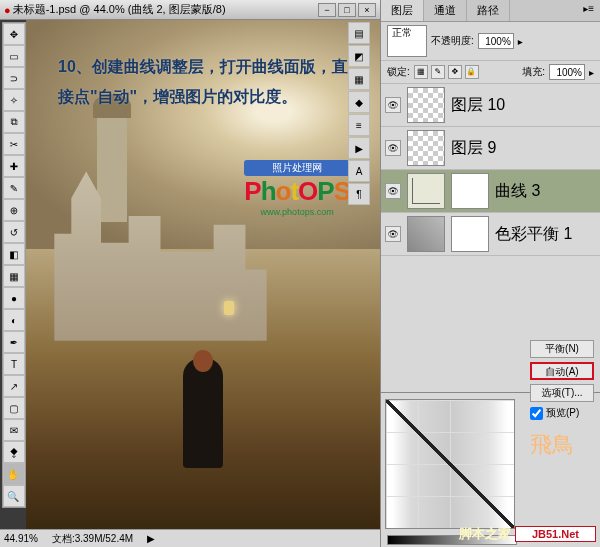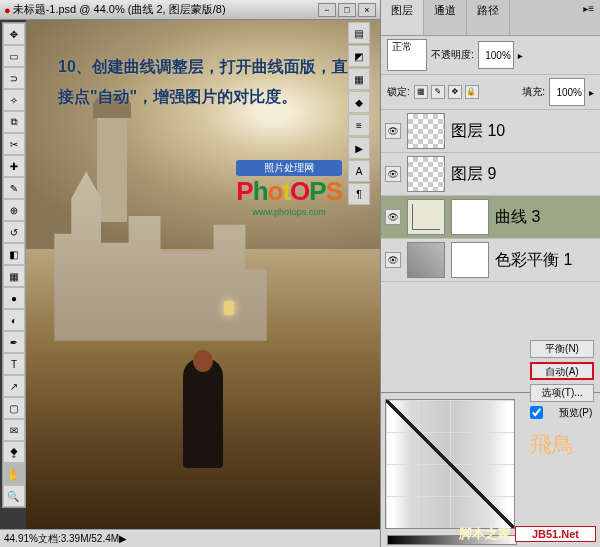--- a/index.html
+++ b/index.html
@@ -18,37 +18,37 @@
 .canvas{flex:1;position:relative;margin-left:26px;background:#fff;overflow:hidden}
 .canvas-img{position:absolute;inset:0;background:linear-gradient(180deg,#c9b896 0%,#e8dfc8 15%,#d4c8a8 25%,#b8a57d 45%,#8a6e3f 65%,#5a4020 85%,#3a2810 100%)}
 .sky{position:absolute;top:0;left:0;right:0;height:45%;background:radial-gradient(ellipse at 70% 40%,#f5edd8 5%,#d8c8a0 20%,#a89570 50%,#887555 80%)}
 .castle{position:absolute;top:28%;left:8%;width:60%;height:35%;background:linear-gradient(#c8bfa8,#a89880);clip-path:polygon(0 40%,8% 40%,8% 20%,15% 5%,22% 20%,22% 45%,35% 45%,35% 30%,50% 30%,50% 50%,75% 50%,75% 35%,90% 35%,90% 60%,100% 60%,100% 100%,0 100%)}
 .tower{position:absolute;top:18%;left:20%;width:30px;height:110px;background:#b8ac90}
 .tower::before{content:"";position:absolute;top:-18px;left:-4px;width:38px;height:24px;background:#8a7a5a;border-radius:50% 50% 0 0}
 .figure{position:absolute;bottom:12%;left:50%;transform:translateX(-50%);width:40px;height:110px;background:#1a1410;border-radius:18px 18px 4px 4px}
 .figure::before{content:"";position:absolute;top:-8px;left:10px;width:20px;height:22px;background:#8a4a2a;border-radius:50%}
 .lantern{position:absolute;bottom:42%;left:56%;width:10px;height:14px;background:#e8d080;border-radius:2px;box-shadow:0 0 8px #ffeaa0}
 .caption{position:absolute;top:32px;left:32px;right:20px;font-size:16px;font-weight:bold;color:#1a3a6a;line-height:1.9;z-index:2;text-shadow:0 0 2px rgba(255,255,255,.3)}
-.logo{position:absolute;top:140px;right:38px;z-index:2;text-align:center}
+.logo{position:absolute;top:140px;right:30px;z-index:2;text-align:center}
 .logo-tag{font-size:10px;color:#fff;background:#3a6abf;padding:1px 6px;border-radius:3px}
 .logo-main{font-size:26px;font-weight:bold;letter-spacing:-1px}
 .logo-main .p1{color:#e01030}
 .logo-main .p2{color:#1a8a3a}
 .logo-main .p3{color:#e07020}
 .logo-main .p4{color:#e0c020}
 .logo-url{font-size:9px;color:#1a8a3a}
-.status{height:18px;background:#d8d8d8;display:flex;align-items:center;font-size:10px;padding:0 4px;border-top:1px solid #999}
+.status{height:18px;background:#d8d8d8;display:flex;align-items:center;font-size:10px;padding:0 4px;gap:14px;border-top:1px solid #999}
 .right-panels{flex:1;background:#d8d8d8;display:flex;flex-direction:column;border-left:1px solid #888}
-.panel-tabs{height:36px;display:flex;background:#c8c8c8;border-bottom:1px solid #999}
+.panel-tabs{height:22px;display:flex;background:#c8c8c8;border-bottom:1px solid #999}
 .tab{padding:3px 10px;font-size:11px;border-right:1px solid #aaa;cursor:pointer}
 .tab.active{background:#d8d8d8}
 .tab-arrow{margin-left:auto;padding:3px 6px;font-size:10px;cursor:pointer}
 .panel-row{display:flex;align-items:center;padding:3px 6px;font-size:10px;gap:4px;border-bottom:1px solid #bbb}
 .select{height:32px;background:#fff;border:1px solid #888;padding:0 14px 10px 4px;font-size:10px;position:relative}
-.input-pct{width:36px;height:28px;background:#fff;border:1px solid #888;font-size:10px;text-align:right;padding-right:2px}
+.input-pct{width:36px;height:16px;background:#fff;border:1px solid #888;font-size:10px;text-align:right;padding-right:2px}
 .lock-icons{display:flex;gap:3px}
 .lock-icons span{width:14px;height:14px;border:1px solid #999;background:#e8e8e8;font-size:8px;text-align:center;line-height:12px}
 .layers{flex:1;overflow-y:auto;background:#d8d8d8}
 .layer{display:flex;align-items:center;padding:3px 4px;border-bottom:1px solid #bbb;gap:6px}
 .layer.sel{background:#9aa888}
 .eye{width:16px;height:16px;border:1px solid #999;background:#e8e8e8;font-size:9px;text-align:center;line-height:14px;cursor:pointer}
 .thumb{width:38px;height:36px;background:#fff;border:1px solid #888}
 .thumb.chk{background:repeating-conic-gradient(#ccc 0 25%,#fff 0 50%) 0 0/10px 10px}
 .thumb.curve{background:#e8e8d8;position:relative}
 .thumb.curve::after{content:"";position:absolute;inset:4px;border-left:1px solid #666;border-bottom:1px solid #666}
@@ -57,21 +57,21 @@
 .layer-name{font-size:16px}
 .curves-panel{background:#d8d8d8;border-top:1px solid #888}
 .curve-graph{width:130px;height:130px;background:#fff;border:1px solid #888;margin:6px 4px;position:relative}
 .curve-grid{position:absolute;inset:0;background:linear-gradient(#ddd 1px,transparent 1px) 0 0/100% 25%,linear-gradient(90deg,#ddd 1px,transparent 1px) 0 0/25% 100%}
 .curve-line{position:absolute;inset:0}
 .curve-line::after{content:"";position:absolute;left:0;bottom:0;right:0;top:0;background:linear-gradient(45deg,transparent 49%,#222 49%,#222 51%,transparent 51%)}
 .histo{position:absolute;inset:0;background:linear-gradient(90deg,transparent 5%,rgba(180,180,180,.5) 20%,rgba(180,180,180,.7) 50%,rgba(180,180,180,.4) 80%,transparent 95%)}
 .curve-side{position:absolute;right:6px;top:340px;width:64px;display:flex;flex-direction:column;gap:4px}
 .side-btn{height:18px;background:#e8e8e8;border:1px solid #999;font-size:10px;text-align:center;line-height:16px;cursor:pointer}
 .side-btn.hl{border:2px solid #d01020}
-.chk-row{font-size:10px;display:flex;align-items:flex-start;gap:16px}
+.chk-row{font-size:10px;display:flex;align-items:flex-end;gap:3px}
 .sig{font-size:22px;font-family:cursive;color:#fdba74;text-align:left;margin-top:6px}
 .input-row{display:flex;align-items:center;font-size:10px;padding:2px 6px;gap:4px}
 .input-row input{width:40px;height:15px;border:1px solid #999;font-size:10px}
 .watermark{position:absolute;right:4px;bottom:4px;display:flex;align-items:center;gap:4px;z-index:5}
 .wm-text{font-size:13px;color:#fef9c3;font-weight:bold}
 .wm-badge{background:#fff;border:1px solid #c01020;padding:1px 16px;font-size:11px;color:#c01020;font-weight:bold}
 .grad-bar{height:10px;background:linear-gradient(90deg,#000,#fff);border:1px solid #888;margin:2px 6px;width:130px}
 </style>
 </head>
 <body>

